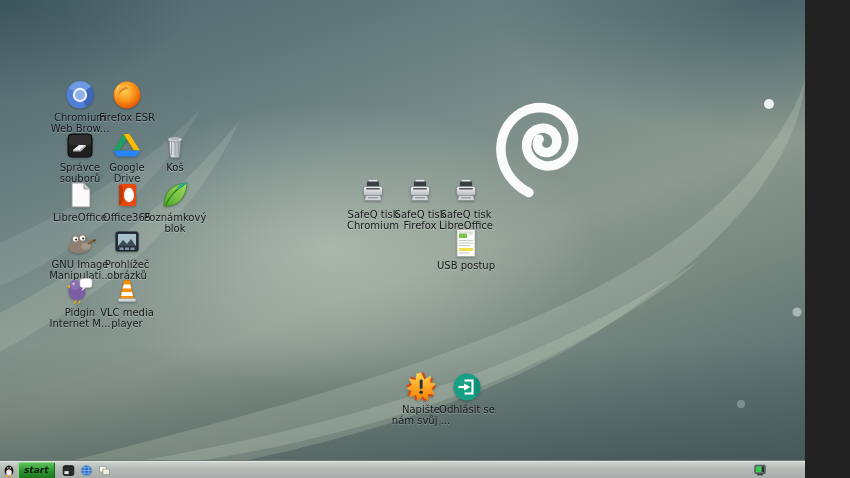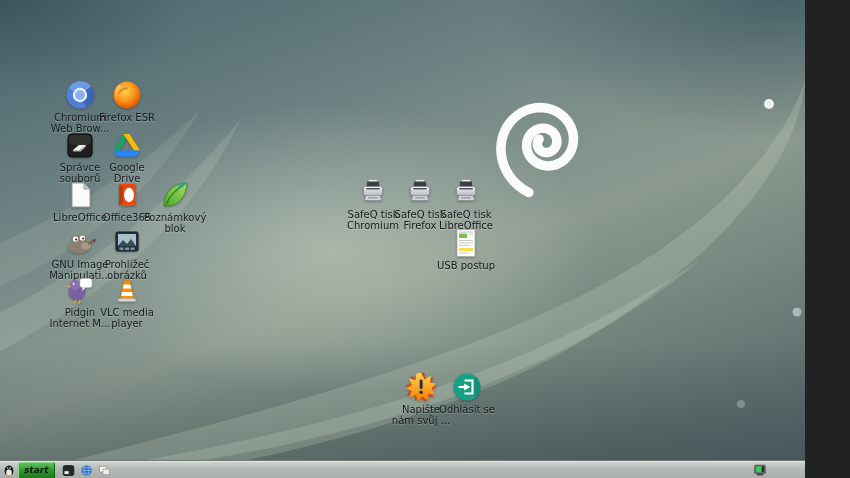--- a/index.html
+++ b/index.html
@@ -112,20 +112,38 @@
       <span class="ic">
           <svg viewBox="0 0 32 32">
             <path d="M12.5,5 L18.5,5 L8.5,21.5 L2.5,21.5 Z" fill="#1da361"></path>
             <path d="M18.5,5 L12.5,5 L23,21.5 L29,21.5 Z" fill="#fbbb00"></path>
             <path d="M2.5,21.5 L29,21.5 L25.5,27.5 L6,27.5 Z" fill="#2684fc"></path>
           </svg>
         </span>
       <span class="lbl">Google
 Drive</span>
     </div>
+      <div class="cell" style="left: 141px; top: 129px;">
+      <span class="ic">
+          <svg viewBox="0 0 32 32">
+            <defs>
+              <linearGradient id="gtr" x1="0" x2="1">
+                <stop offset="0" stop-color="#f0f2f3"></stop>
+                <stop offset=".5" stop-color="#c3c8cb"></stop>
+                <stop offset="1" stop-color="#9aa1a5"></stop>
+              </linearGradient>
+            </defs>
+            <path d="M10,11 h12 l-1.2,16 a2,2 0 0,1 -2,1.8 h-5.6 a2,2 0 0,1 -2,-1.8 Z" fill="url(#gtr)" stroke="#7c8387" stroke-width=".8"></path>
+            <path d="M12.5,13 v13 M16,13 v13.5 M19.5,13 v13" stroke="#9aa1a5" stroke-width="1" fill="none"></path>
+            <ellipse cx="16" cy="10.5" rx="7" ry="2.4" fill="#d7dbdd" stroke="#8a9094" stroke-width=".8"></ellipse>
+            <ellipse cx="16" cy="10.2" rx="4.5" ry="1.4" fill="#aeb4b8"></ellipse>
+          </svg>
+        </span>
+      <span class="lbl">Koš</span>
+    </div>
       <div class="cell" style="left: 46px; top: 179px;">
       <span class="ic">
           <svg viewBox="0 0 32 32">
             <path d="M8,4 H20 L26,10 V28 H8 Z" fill="#fafafa" stroke="#9a9a9a"></path>
             <path d="M20,4 L26,10 H20 Z" fill="#c9c9c9" stroke="#9a9a9a"></path>
           </svg>
         </span>
       <span class="lbl">LibreOffice</span>
     </div>
       <div class="cell" style="left: 93px; top: 179px;">

